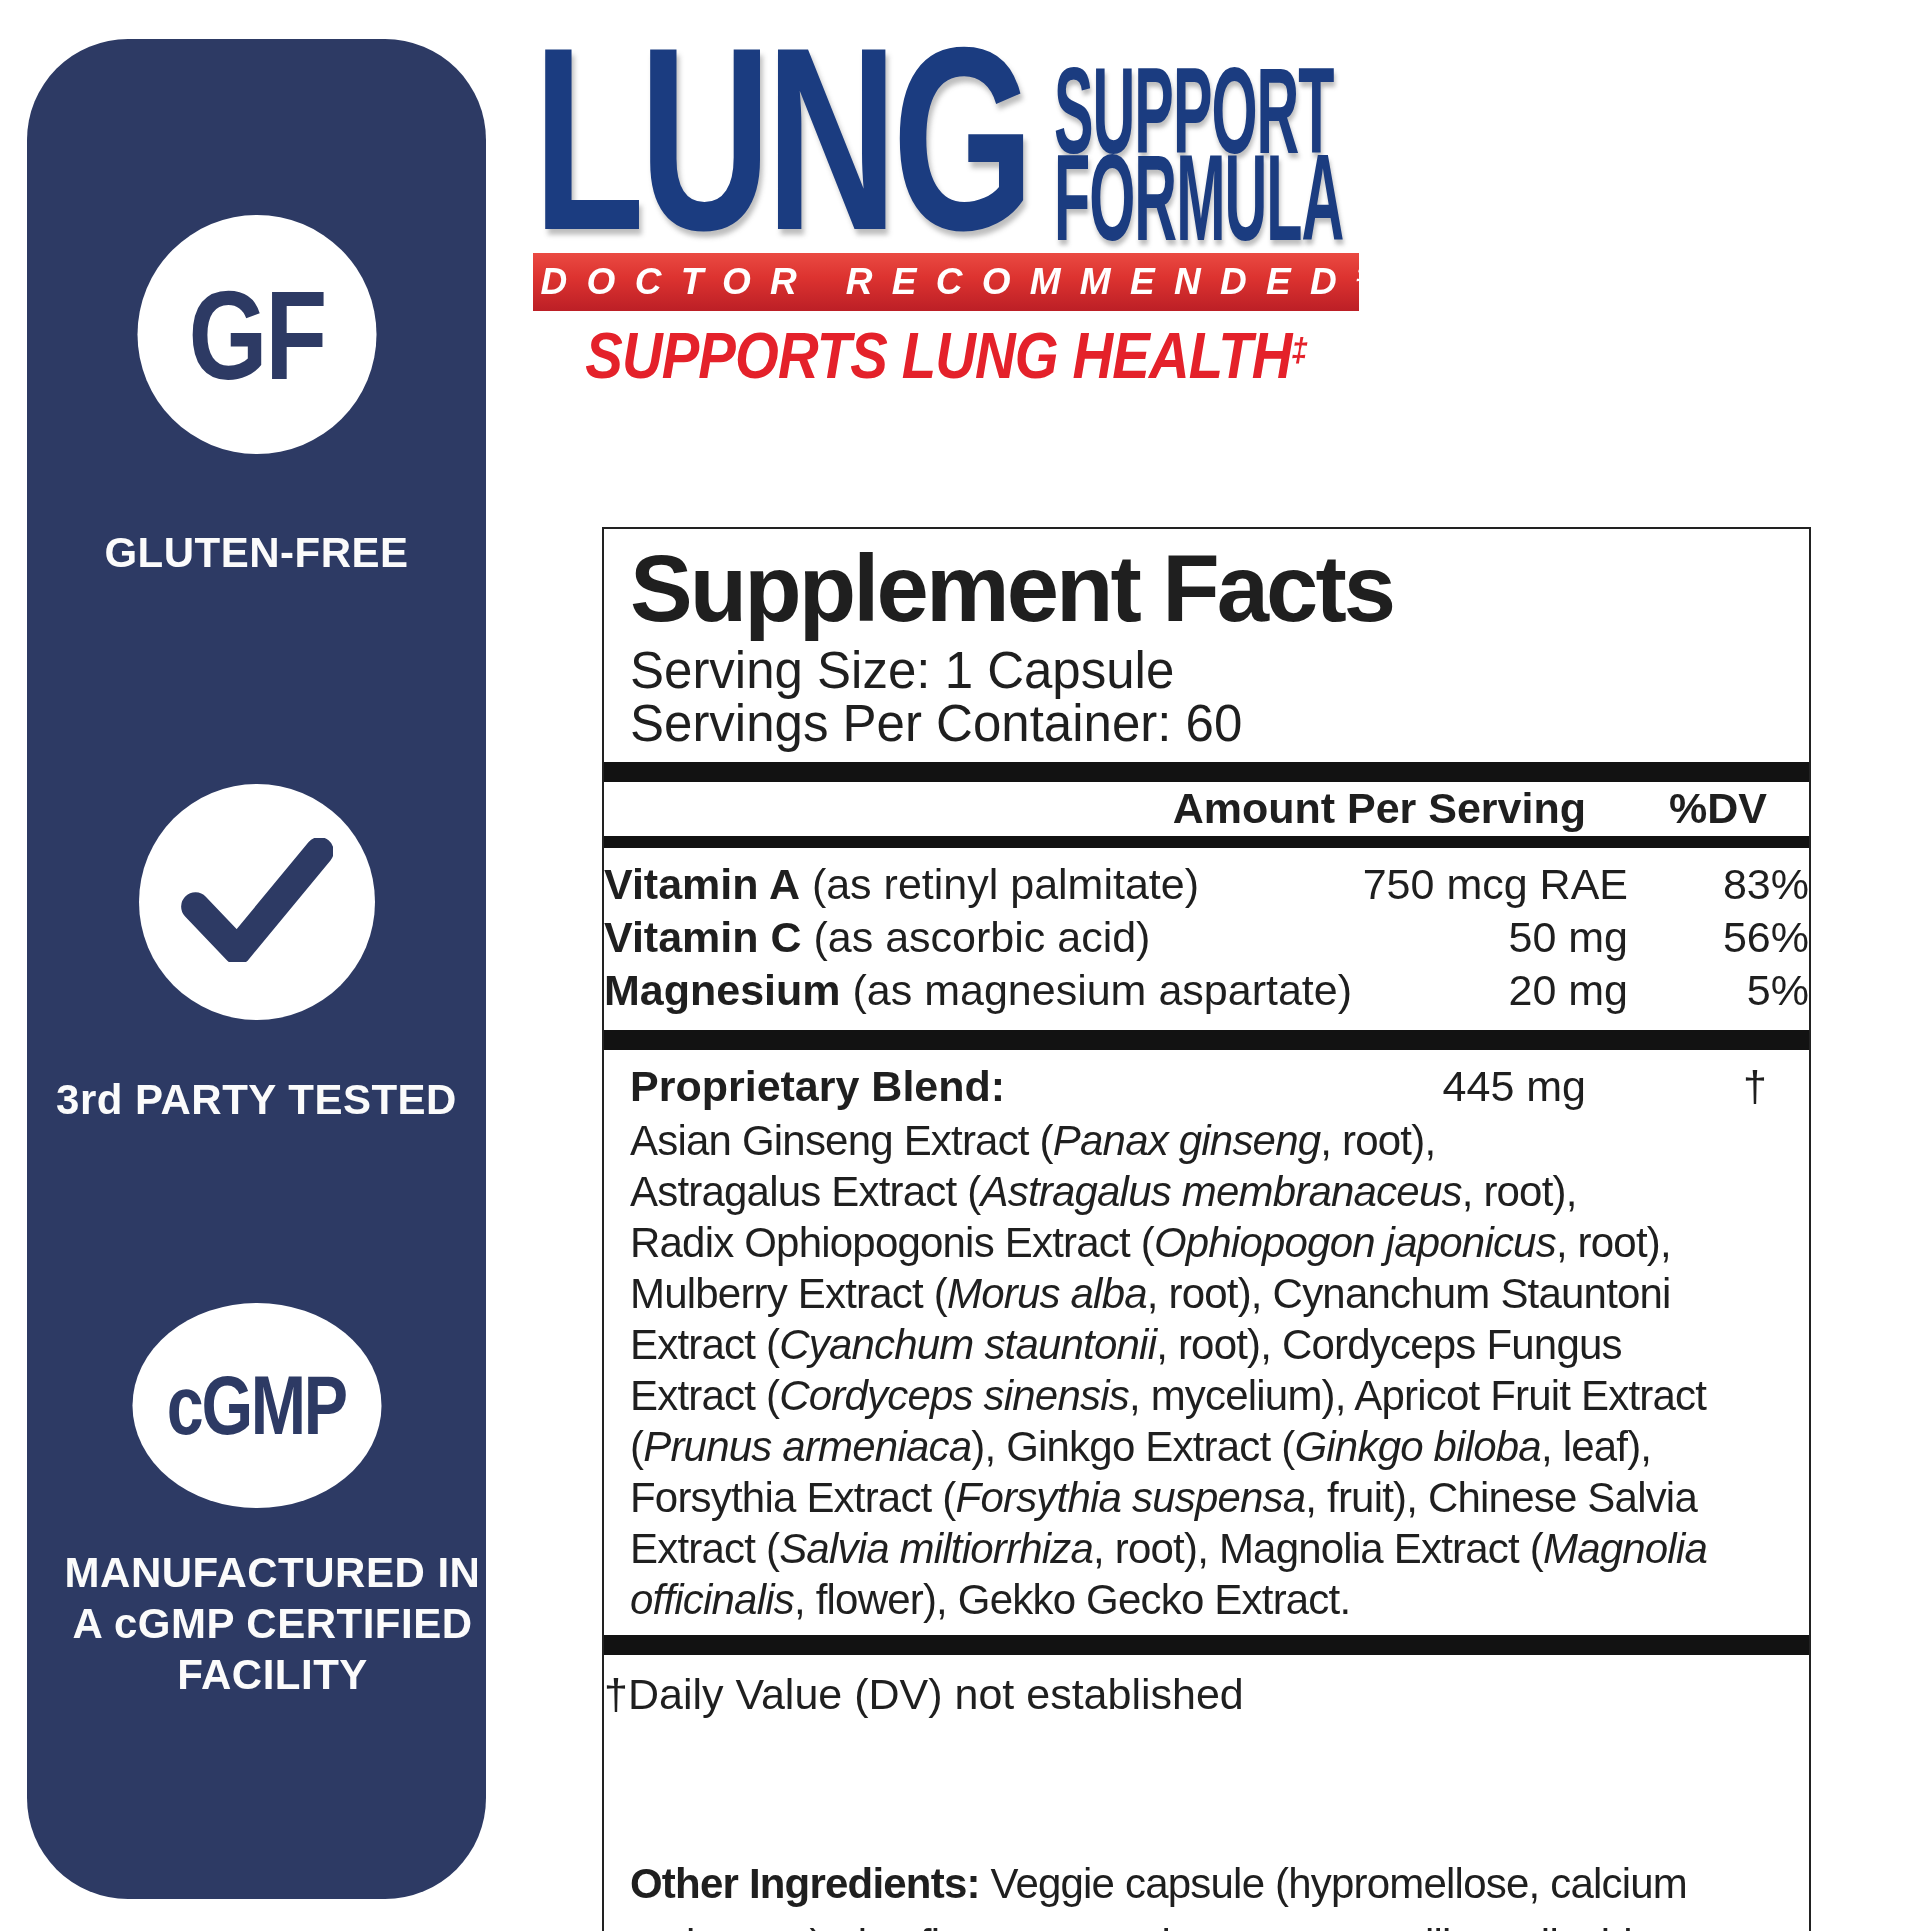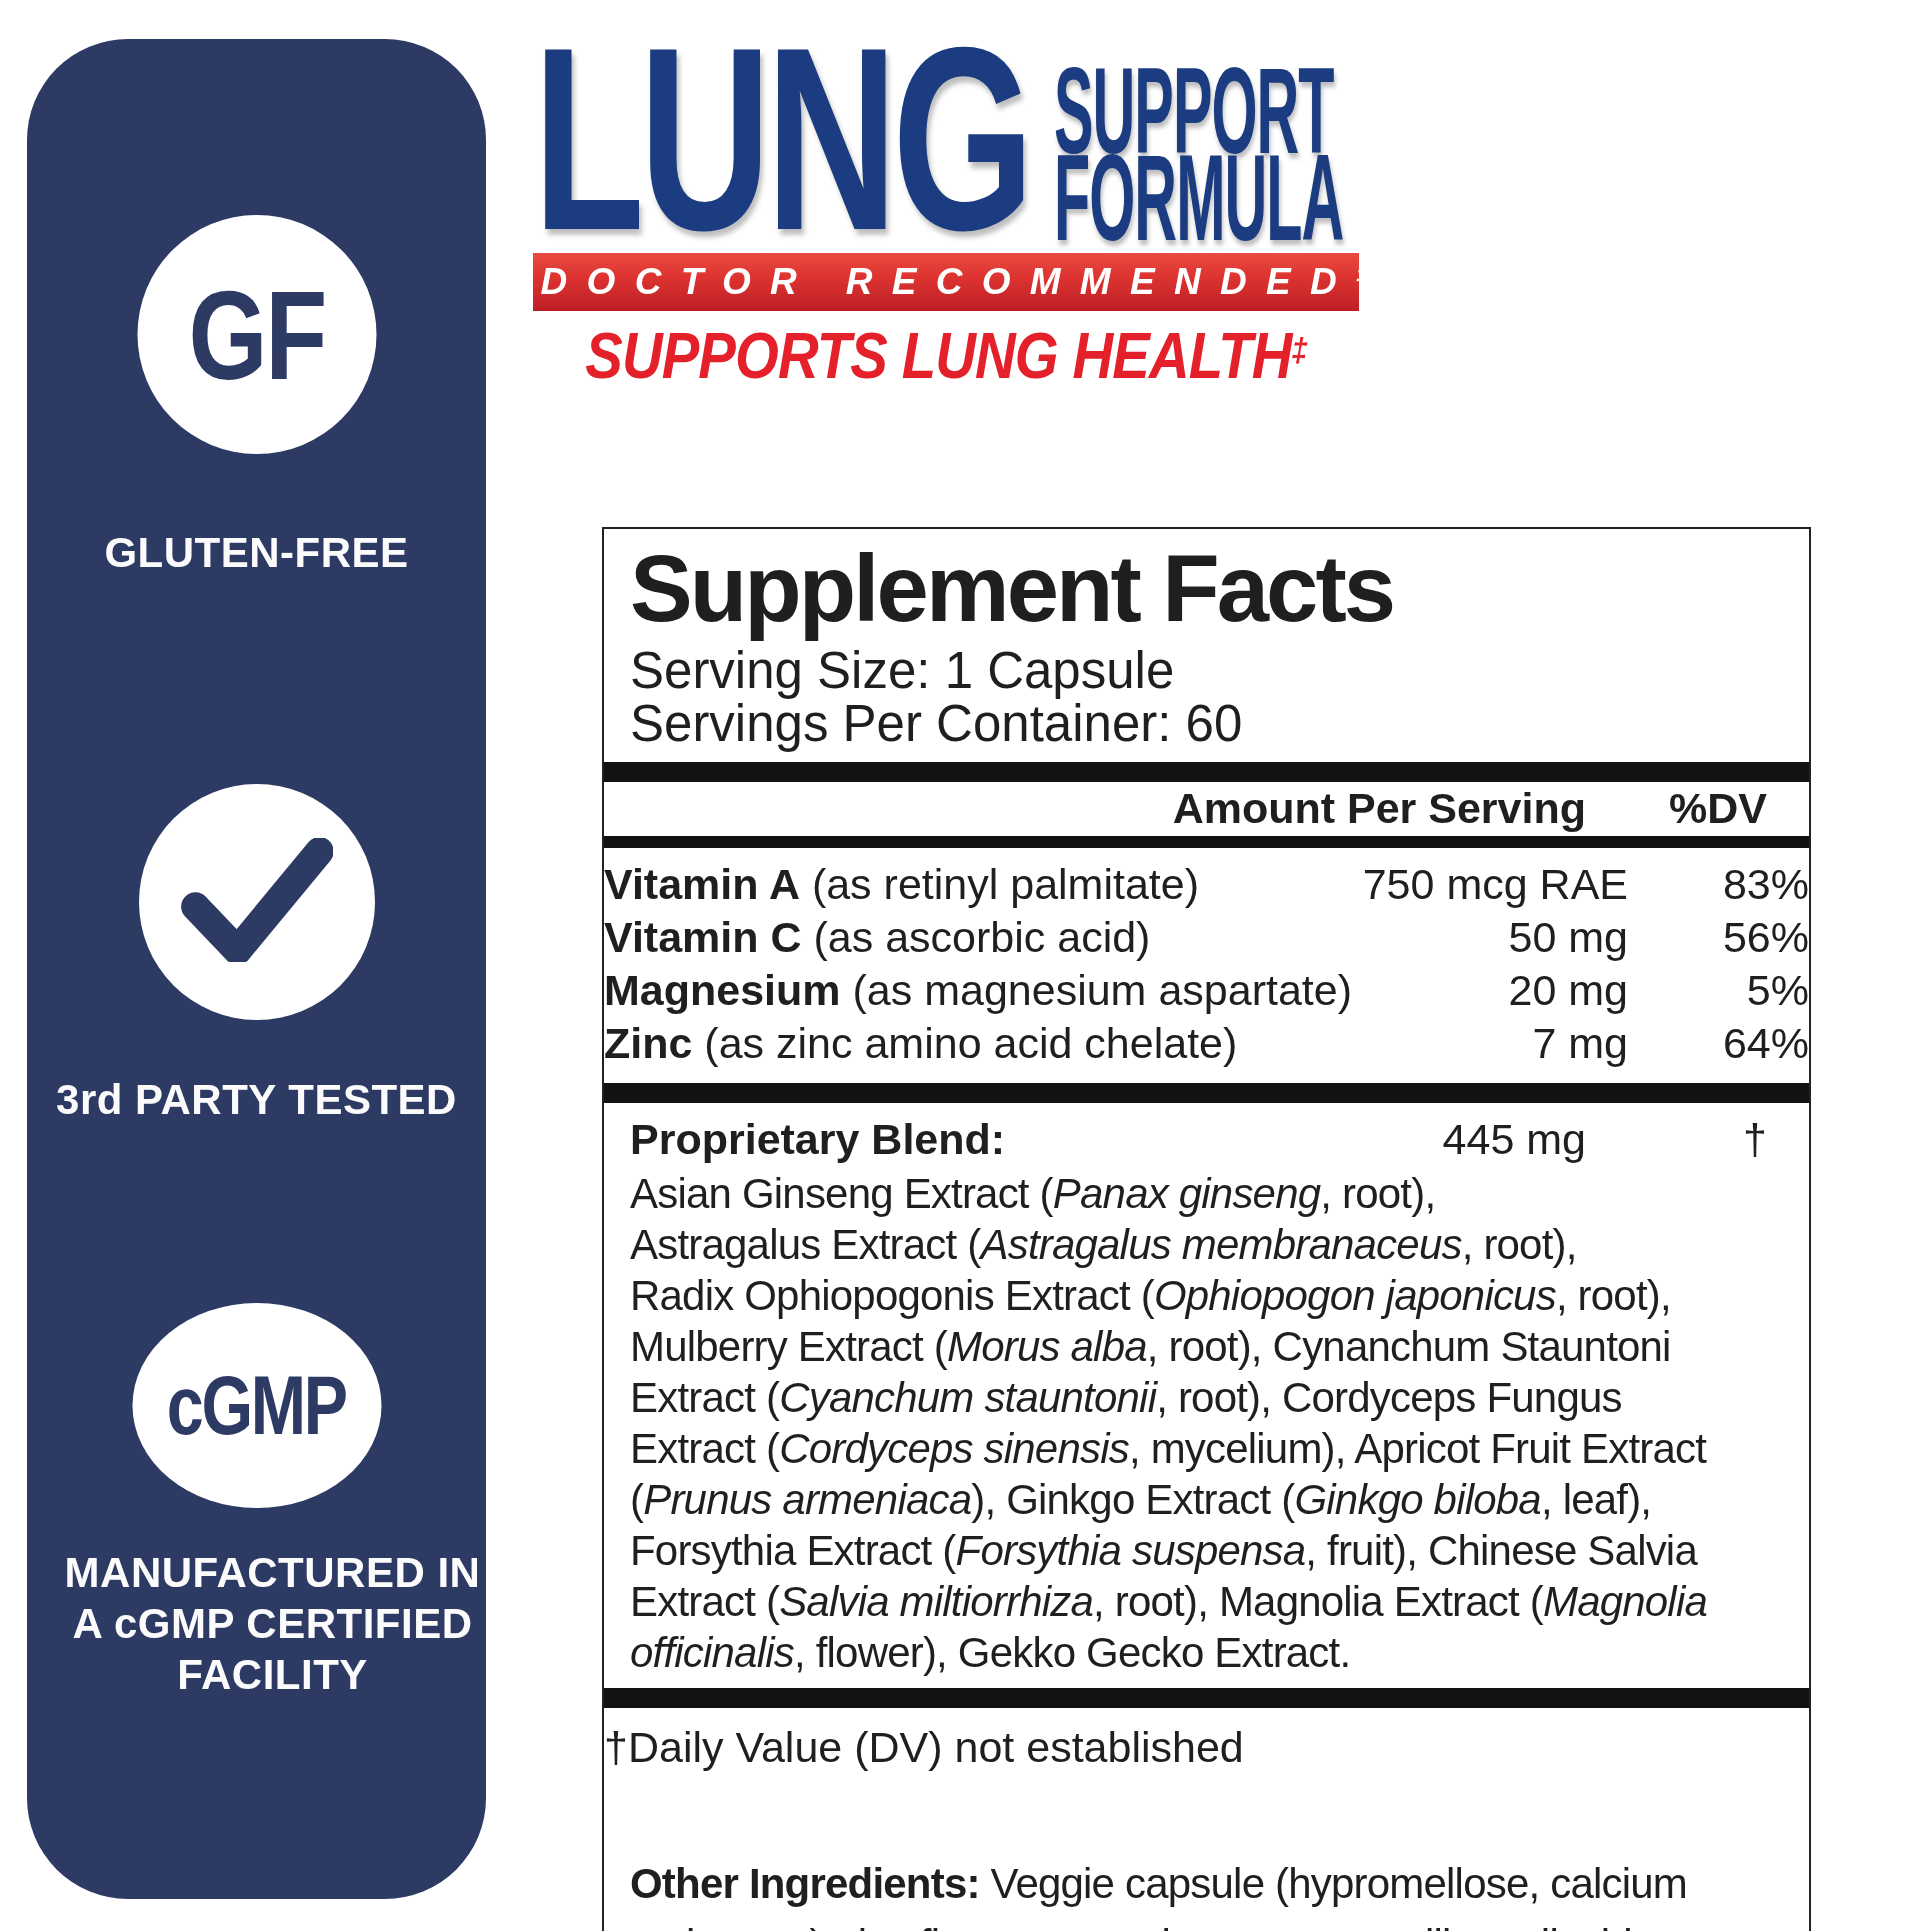--- a/index.html
+++ b/index.html
@@ -147,25 +147,20 @@
         <div class="n-row">
           <span class=""><b class="n-name">Vitamin C</b> (as ascorbic acid)</span>
           <span class="n-amt">50 mg</span>
           <span class="n-dv">56%</span>
         </div>
         <div class="n-row">
           <span class=""><b class="n-name">Magnesium</b> (as magnesium aspartate)</span>
           <span class="n-amt">20 mg</span>
           <span class="n-dv">5%</span>
         </div>
-        <div class="n-row">
-          <span class=""><b class="n-name">Zinc</b> (as zinc amino acid chelate)</span>
-          <span class="n-amt">7 mg</span>
-          <span class="n-dv">64%</span>
-        </div>
       </div>
 
     <div class="bar bar-thick"></div>
 
     <div class="inner blend-head">
       <div class="n-row">
         <span class="n-name">Proprietary Blend:</span>
         <span class="n-amt">445 mg</span>
         <span class="n-dv">†</span>
       </div>

